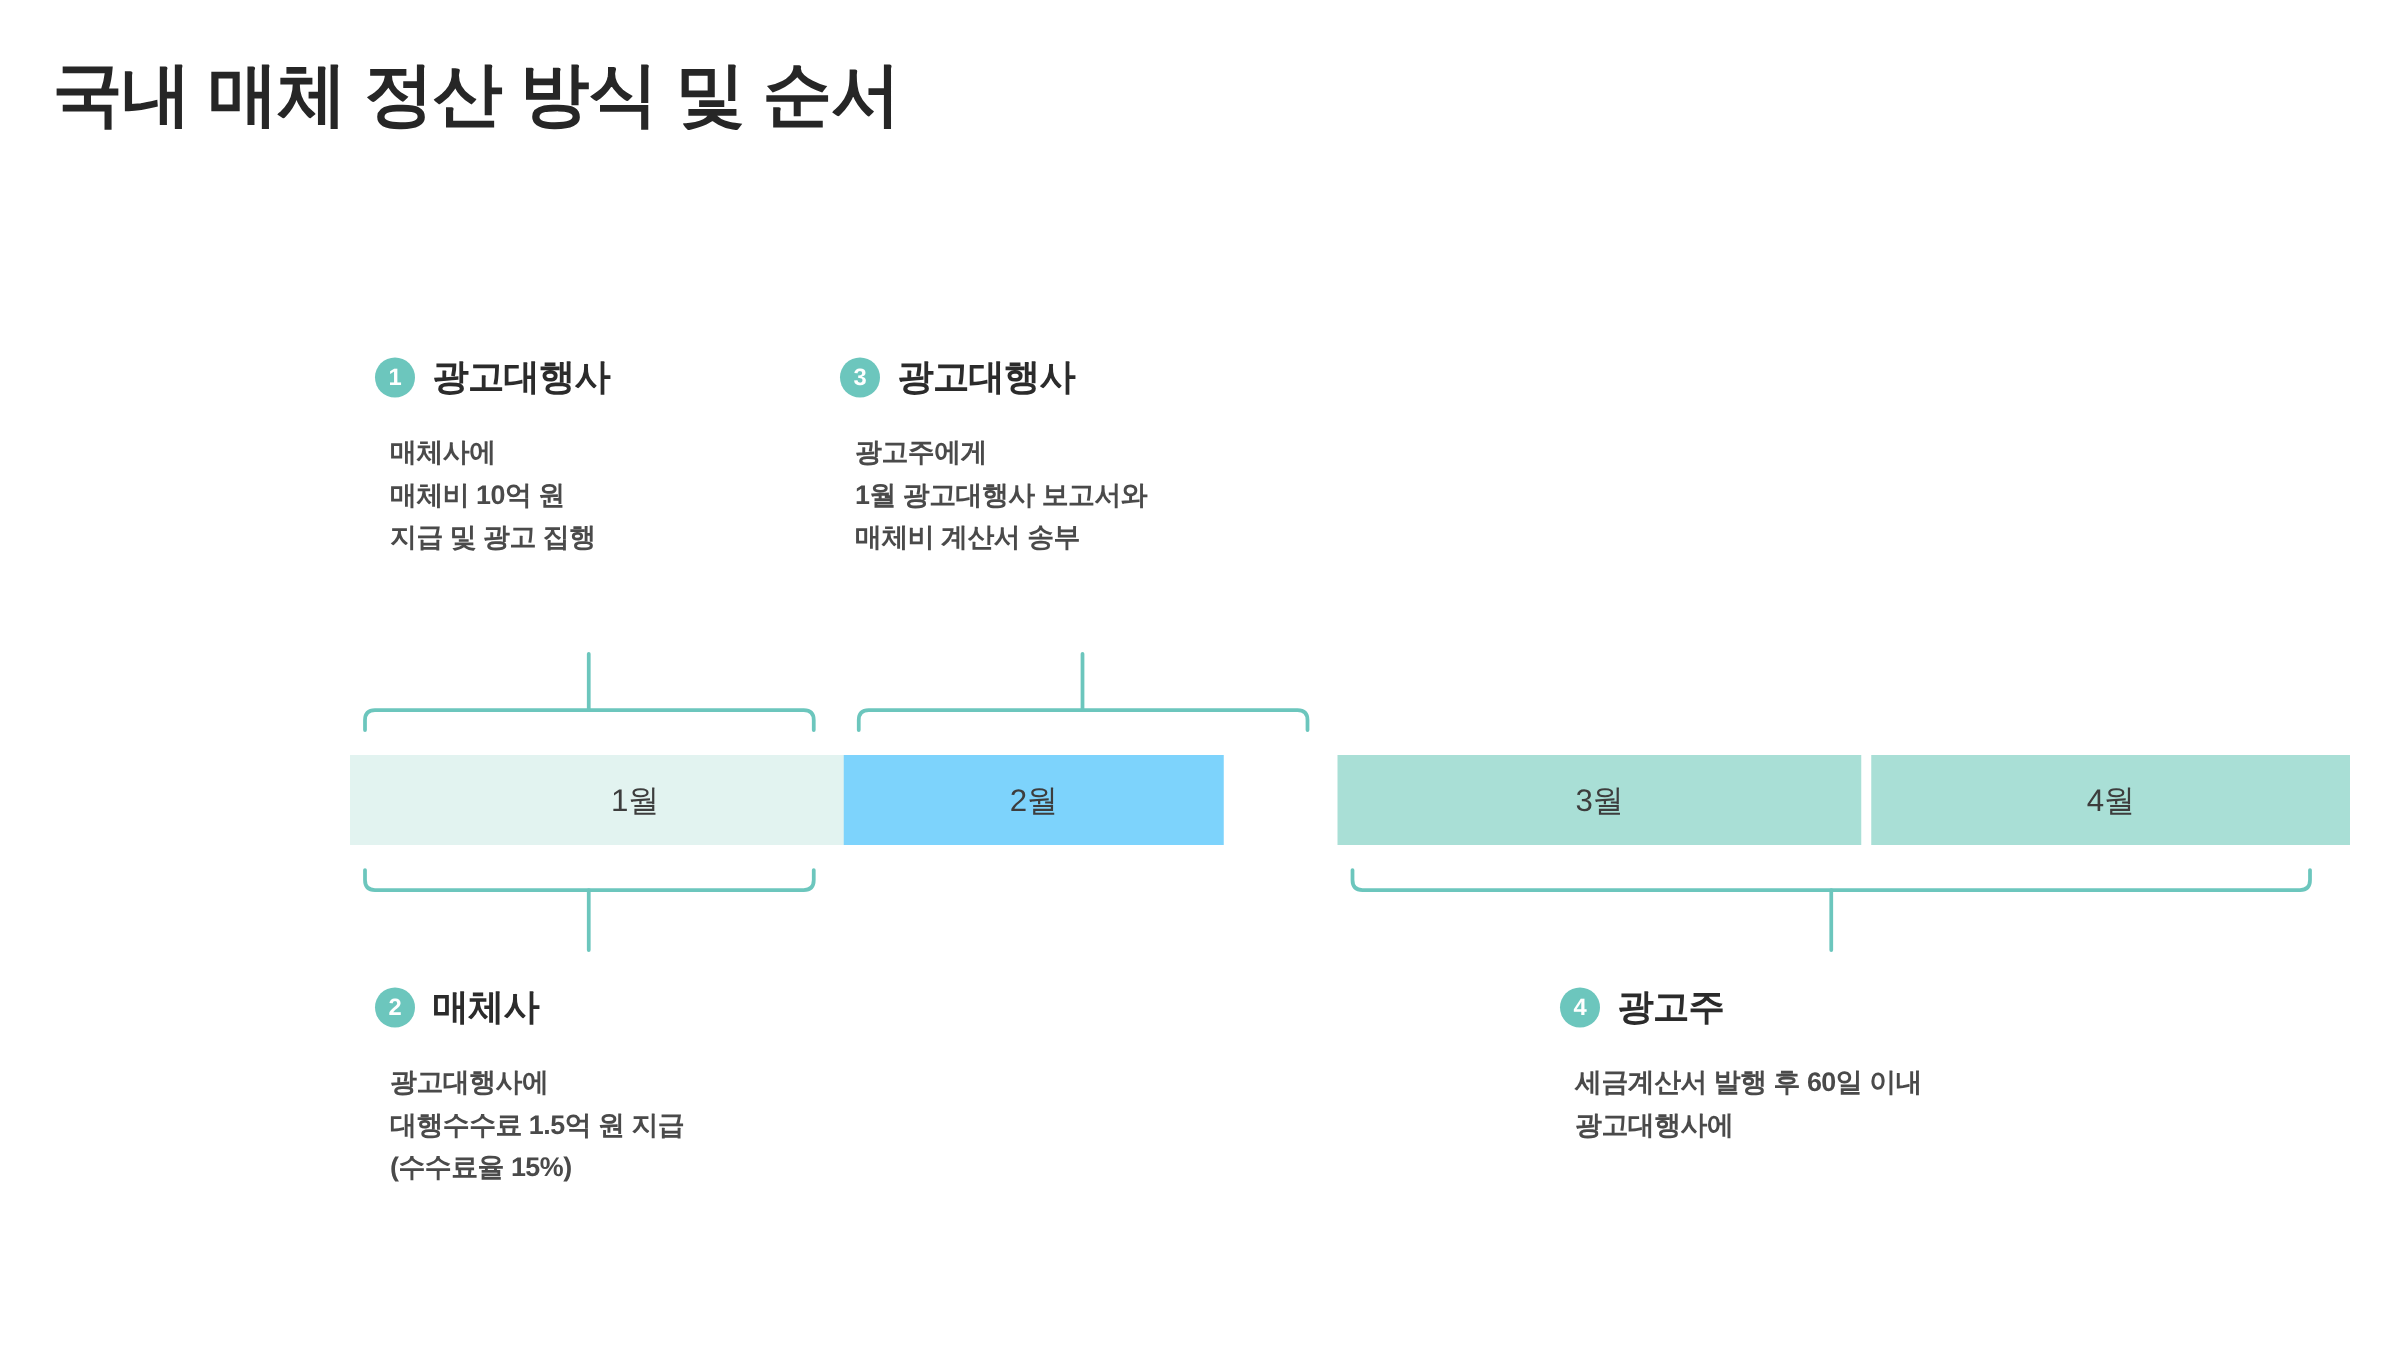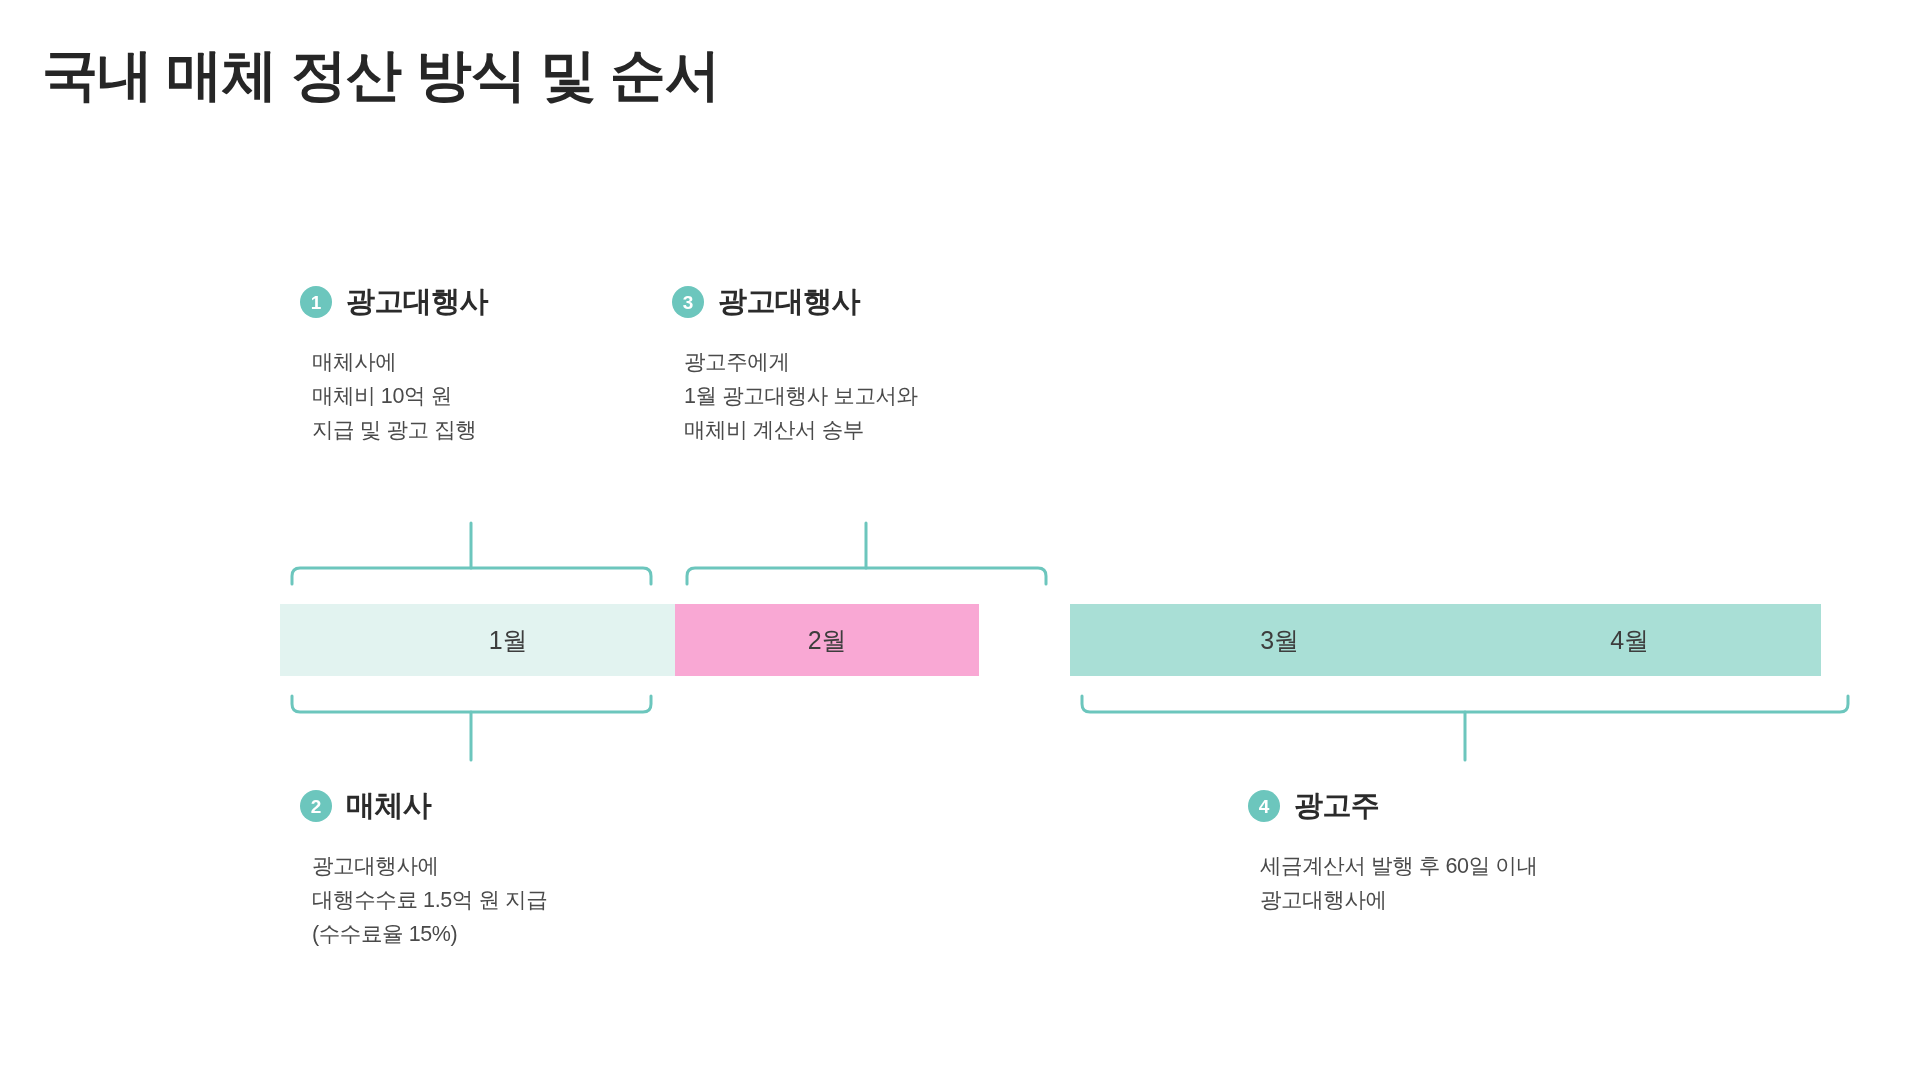--- a/index.html
+++ b/index.html
@@ -35,21 +35,21 @@
     font-size:19px;font-weight:700;
     display:flex;align-items:center;justify-content:center;
     line-height:1;flex:0 0 auto;
   }
   .step-title{
     font-size:29px;font-weight:700;color:#2b2b2b;
     letter-spacing:-0.6px;white-space:nowrap;
   }
   .step-body{
     margin-top:24px;margin-left:12px;
-    font-size:21.5px;font-weight:400;line-height:1.58;
+    font-size:21.5px;font-weight:700;line-height:1.58;
     color:#4a4a4a;letter-spacing:-0.4px;white-space:nowrap;
   }
   .step-body div{display:block;}
 
   
   .timeline{position:absolute;left:0;top:604px;height:72px;}
   .month{
     position:absolute;top:0;height:72px;
     display:flex;align-items:center;justify-content:center;
     font-size:25px;font-weight:500;color:#3d3d3d;
@@ -103,27 +103,27 @@
       <div>광고주에게</div>
       <div>1월 광고대행사 보고서와</div>
       <div>매체비 계산서 송부</div>
     </div>
   </div>
 
   <div class="timeline">
     <div class="month" style="left:280px;width:456px;background:#e2f3f0;">
       <span>1월</span>
     </div>
-    <div class="month" style="left:675px;width:304px;background:#f9a8d4;">
+    <div class="month" style="left:675px;width:304px;background:#7dd3fc;">
       <span>2월</span>
     </div>
     <div class="month" style="left:1070px;width:419px;background:#a9dfd6;">
       <span>3월</span>
     </div>
-    <div class="month" style="left:1438px;width:383px;background:#a9dfd6;">
+    <div class="month" style="left:1497px;width:383px;background:#a9dfd6;">
       <span>4월</span>
     </div>
   </div>
 
   <div class="step" style="left:300px;top:786px;">
     <div class="step-head">
       <div class="badge">2</div>
       <div class="step-title">매체사</div>
     </div>
     <div class="step-body">

